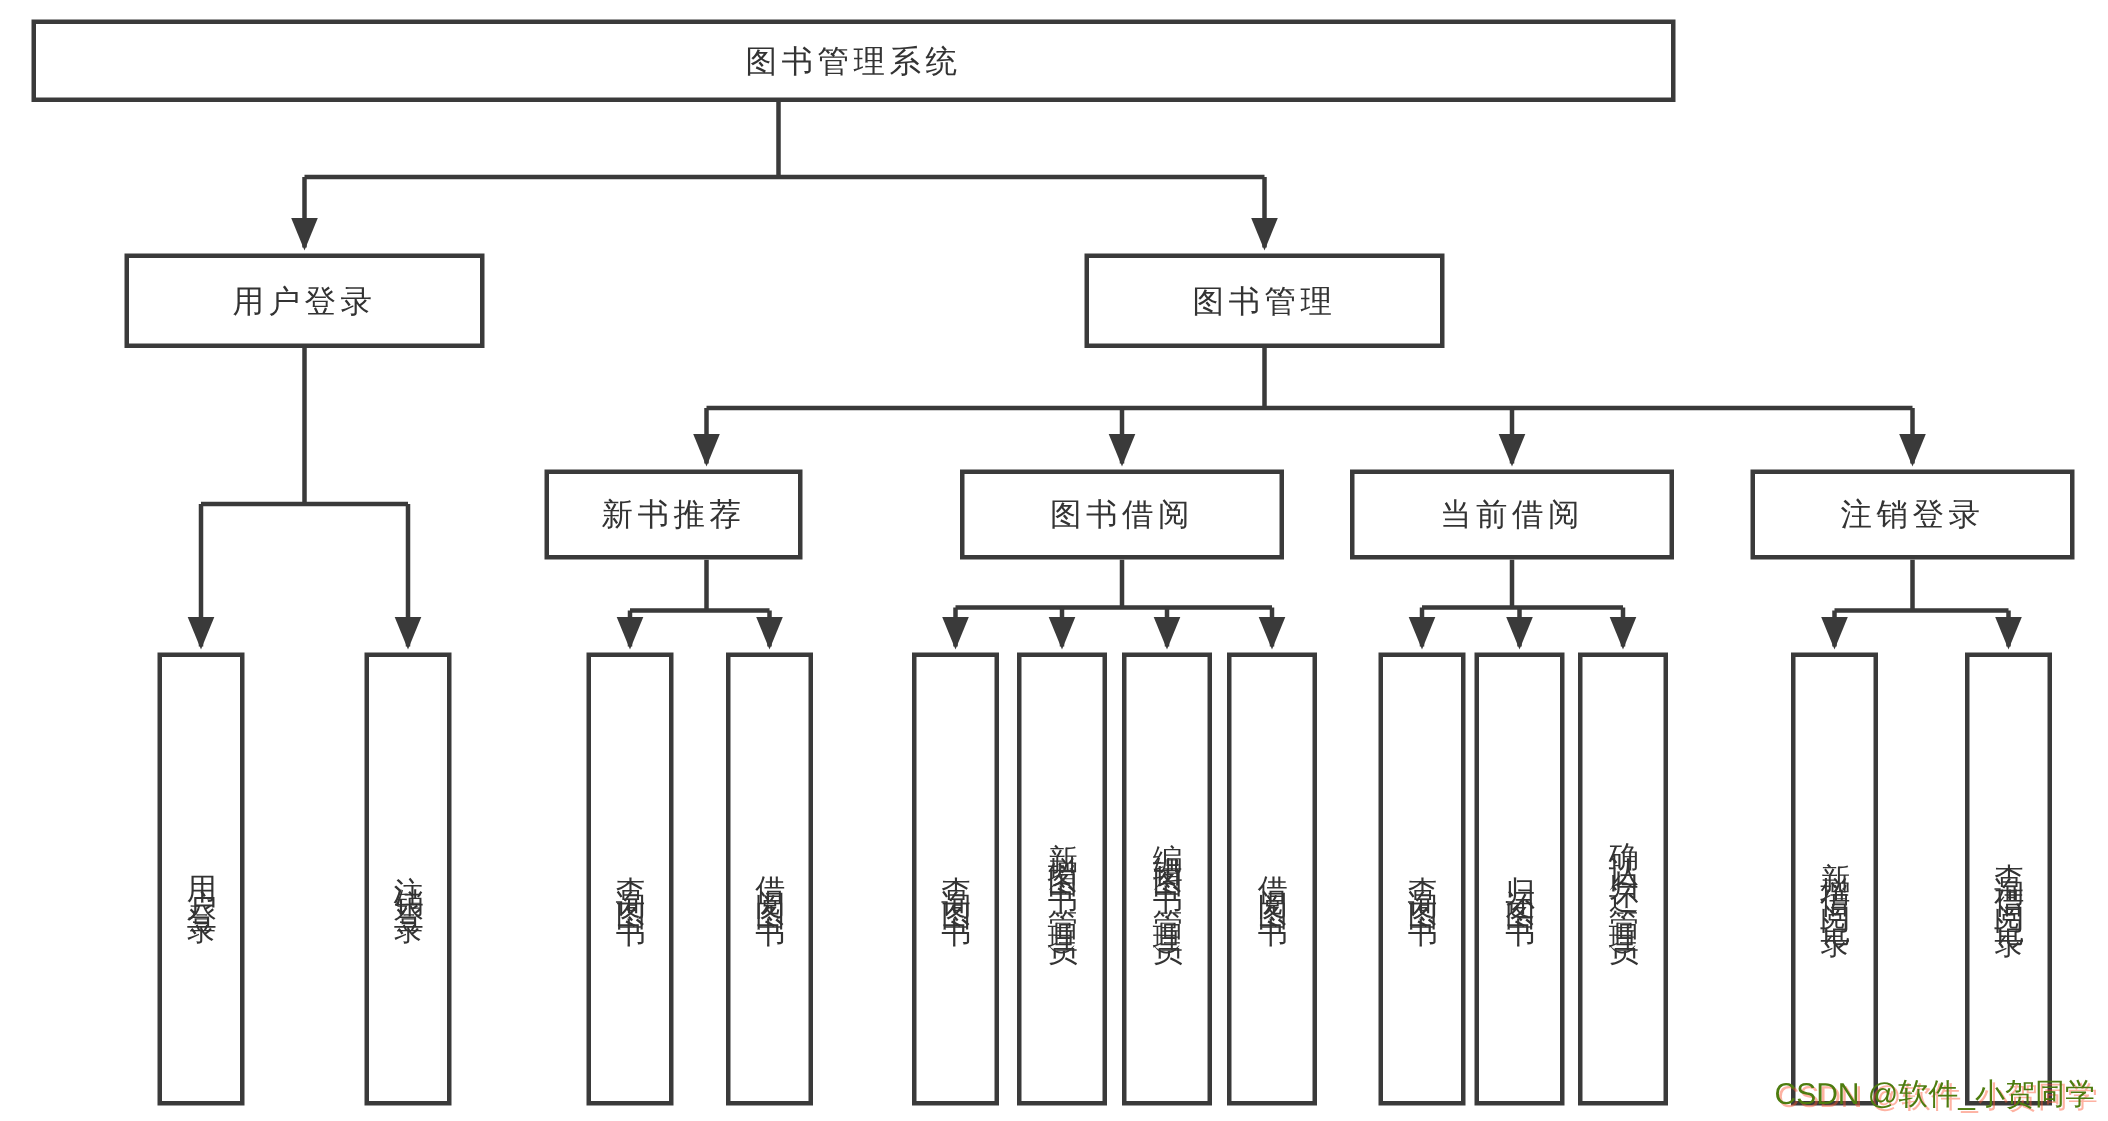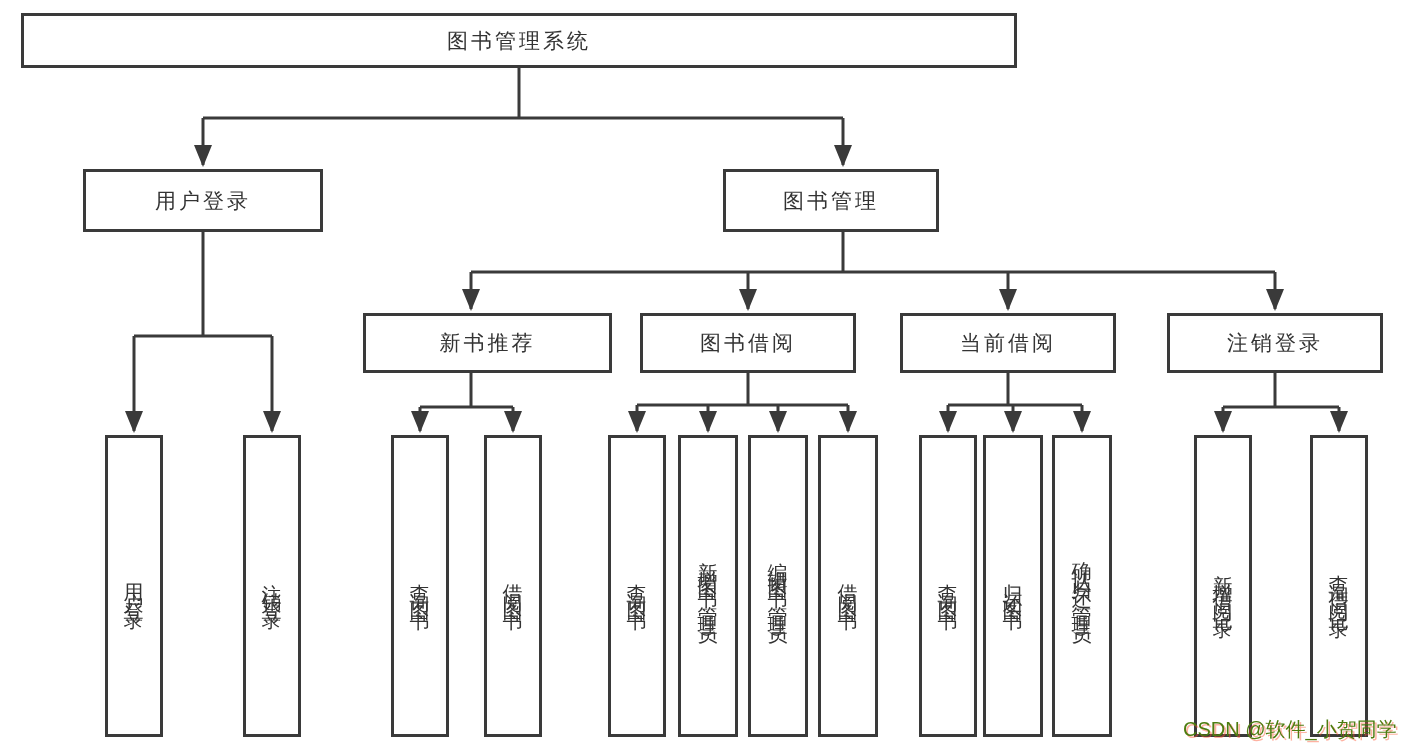--- a/index.html
+++ b/index.html
@@ -38,24 +38,24 @@
   .vbox .vtext{
     writing-mode:vertical-rl;
     text-orientation:mixed;
     font-size:20px;
     line-height:1;
     letter-spacing:9px;
     white-space:nowrap;
     color:#333333;
   }
   
-  #n-root{left:21px;top:13px;width:996px;height:55px;}
+  #n-root{left:21px;top:13px;width:1096px;height:55px;}
   #n-userlogin{left:83px;top:169px;width:240px;height:63px;}
-  #n-bookmgmt{left:723px;top:169px;width:216px;height:63px;}
-  #n-newrec{left:363px;top:313px;width:249px;height:60px;}
+  #n-bookmgmt{left:723px;top:169px;width:240px;height:63px;}
+  #n-newrec{left:363px;top:313px;width:172px;height:60px;}
   #n-borrow{left:640px;top:313px;width:216px;height:60px;}
   #n-current{left:900px;top:313px;width:216px;height:60px;}
   #n-records{left:1167px;top:313px;width:216px;height:60px;}
   #n-a1{left:105px;width:58px;}
   #n-a2{left:243px;width:58px;}
   #n-b1{left:391px;width:58px;}
   #n-b2{left:484px;width:58px;}
   #n-c1{left:608px;width:58px;}
   #n-c2{left:678px;width:60px;}
   #n-c3{left:748px;width:60px;}

